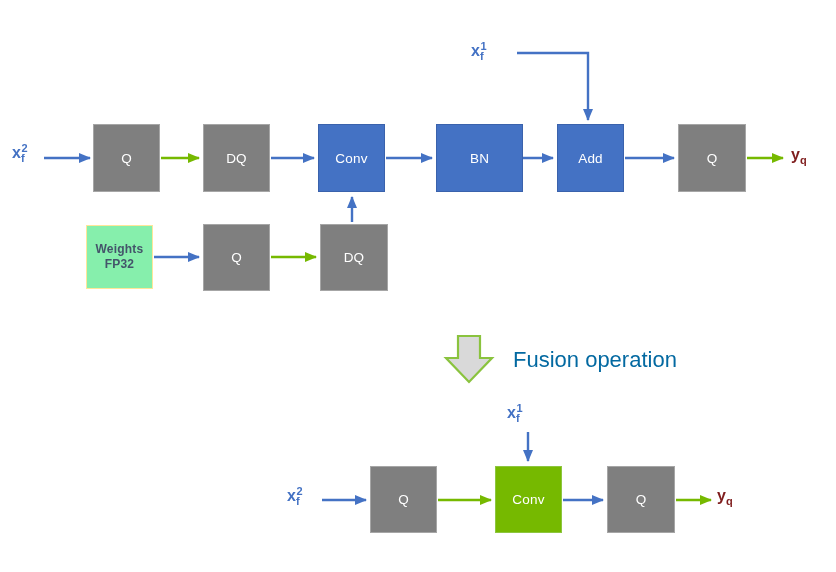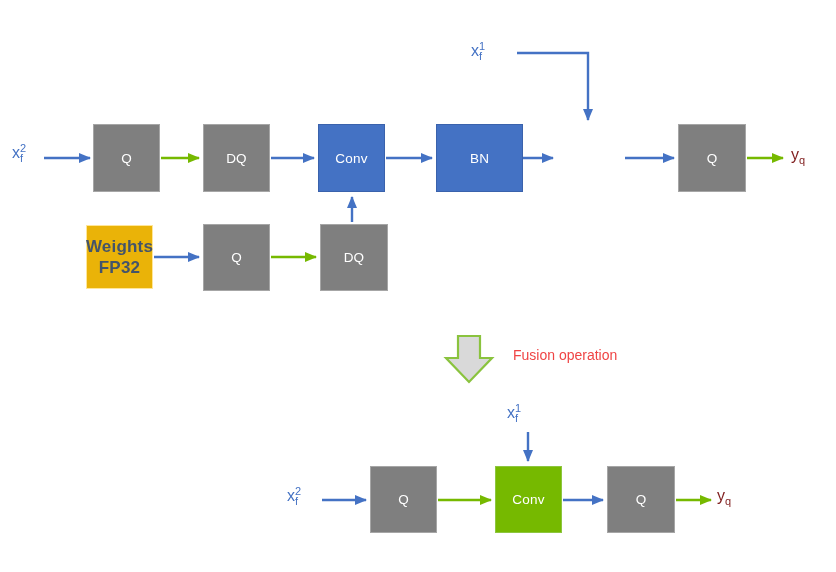--- a/index.html
+++ b/index.html
@@ -13,31 +13,31 @@
   svg.wires{position:absolute;left:0;top:0;width:836px;height:572px;}
   .box{
     position:absolute;
     display:flex;align-items:center;justify-content:center;
     color:#ffffff;font-size:13.5px;letter-spacing:.2px;
     box-sizing:border-box;text-align:center;
   }
   .box.gray{background:#7f7f7f;border:1.5px solid #a6a6a6;}
   .box.blue{background:#4472c4;border:1.5px solid #3a62ac;}
   .box.green{background:#76b900;border:1.5px solid #8dc63f;}
-  .box.yellow{background:#eab308;border:1.5px solid #ffe699;color:#44546a;
-    font-weight:bold;font-size:17px;line-height:1.25;}
+  .box.yellow{background:#86efac;border:1.5px solid #ffe699;color:#44546a;
+    font-weight:bold;font-size:12px;line-height:1.25;}
   .io-label{
-    position:absolute;font-weight:normal;font-size:16px;white-space:nowrap;
+    position:absolute;font-weight:bold;font-size:16px;white-space:nowrap;
   }
   .io-label.blue-label{color:#4472c4;}
   .io-label.green-label{color:#7f1d1d;}
   .io-label sub{font-size:11px;}
   .io-label sup{font-size:11px;margin-left:-3px;vertical-align:6px;}
   .fusion-label{
-    position:absolute;color:#ef4444;font-size:14px;white-space:nowrap;
+    position:absolute;color:#0369a1;font-size:22px;white-space:nowrap;
   }
 </style>
 </head>
 <body>
 
 <div class="canvas">
 
   <svg class="wires">
     <defs>
       <marker id="ab" markerUnits="userSpaceOnUse" markerWidth="14" markerHeight="12" refX="11" refY="5" orient="auto">
@@ -68,20 +68,21 @@
     <line x1="438" y1="500" x2="491" y2="500" stroke-width="2.4" marker-end="url(#ag)" stroke="#76b900"></line>
     <line x1="563" y1="500" x2="603" y2="500" stroke-width="2.4" marker-end="url(#ab)" stroke="#4472c4"></line>
     <line x1="676" y1="500" x2="711" y2="500" stroke-width="2.4" marker-end="url(#ag)" stroke="#76b900"></line>
     <line x1="528" y1="432" x2="528" y2="461" stroke-width="2.4" marker-end="url(#ab)" stroke="#4472c4"></line>
   </svg>
 
   <div class="box gray" style="left:93px;top:124px;width:67px;height:68px">Q</div>
   <div class="box gray" style="left:203px;top:124px;width:67px;height:68px">DQ</div>
   <div class="box blue" style="left:318px;top:124px;width:67px;height:68px">Conv</div>
   <div class="box blue" style="left:436px;top:124px;width:87px;height:68px">BN</div>
+  <div class="box blue" style="left:557px;top:124px;width:67px;height:68px">Add</div>
   <div class="box gray" style="left:678px;top:124px;width:68px;height:68px">Q</div>
 
   <div class="box yellow" style="left:86px;top:225px;width:67px;height:64px">
     <div>
       <span style="display:block">Weights</span>
       <span style="display:block">FP32</span>
     </div>
   </div>
   <div class="box gray" style="left:203px;top:224px;width:67px;height:67px">Q</div>
   <div class="box gray" style="left:320px;top:224px;width:68px;height:67px">DQ</div>

